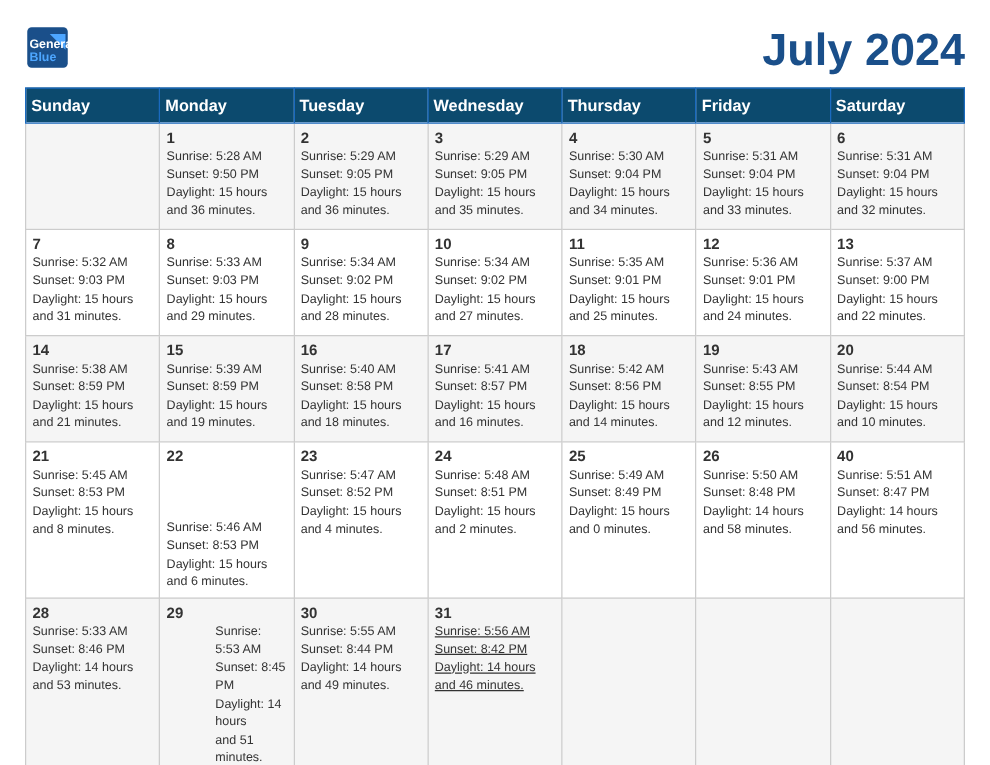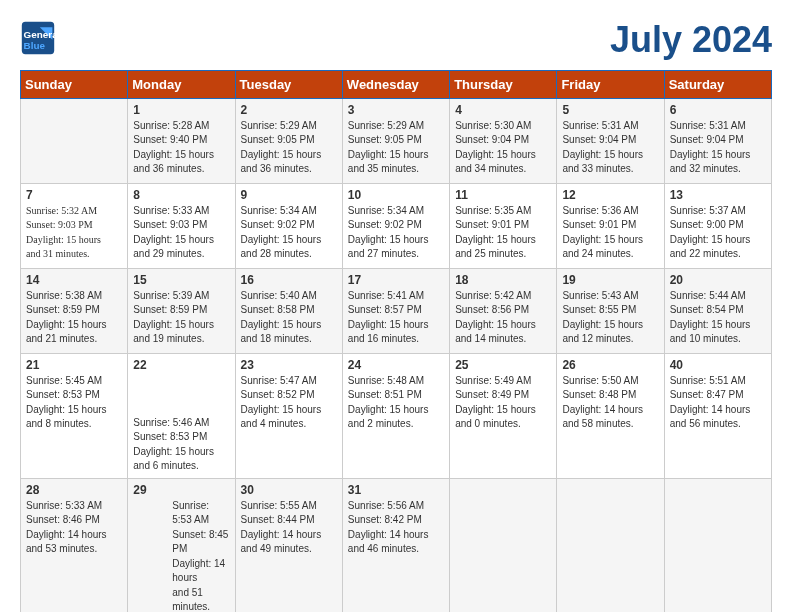--- a/index.html
+++ b/index.html
@@ -37,21 +37,21 @@
     .subtitle {
       font-size: 15px;
       color: #333;
     }
     table {
       width: 100%;
       border-collapse: collapse;
       table-layout: fixed;
     }
     thead tr {
-      background-color: #c2410c;
+      background-color: #0c4a6e;
     }
     thead th {
       color: #fff;
       padding: 6px 4px;
       font-size: 13px;
       font-weight: bold;
       text-align: left;
       border: 1px solid #1a6abf;
     }
     tbody td {
@@ -108,21 +108,21 @@
         <th>Friday</th>
         <th>Saturday</th>
       </tr>
   </thead>
   <tbody id="calendar-body">
   <tr>
         <td></td>
         <td>
           <span class="day-number">1</span>
           <div class="day-info" style="white-space: pre-line;">Sunrise: 5:28 AM
-Sunset: 9:40 PM
+Sunset: 9:50 PM
 Daylight: 15 hours
 and 36 minutes.</div>
         </td>
         <td>
           <span class="day-number">2</span>
           <div class="day-info" style="white-space: pre-line;">Sunrise: 5:29 AM
 Sunset: 9:05 PM
 Daylight: 15 hours
 and 36 minutes.</div>
         </td>
@@ -151,21 +151,21 @@
           <span class="day-number">6</span>
           <div class="day-info" style="white-space: pre-line;">Sunrise: 5:31 AM
 Sunset: 9:04 PM
 Daylight: 15 hours
 and 32 minutes.</div>
         </td>
       </tr>
       <tr>
         <td>
           <span class="day-number">7</span>
-          <div class="day-info" style="white-space: pre-line; font-family: Liberation Serif, serif;">Sunrise: 5:32 AM
+          <div class="day-info" style="white-space: pre-line;">Sunrise: 5:32 AM
 Sunset: 9:03 PM
 Daylight: 15 hours
 and 31 minutes.</div>
         </td>
         <td>
           <span class="day-number">8</span>
           <div class="day-info" style="white-space: pre-line;">Sunrise: 5:33 AM
 Sunset: 9:03 PM
 Daylight: 15 hours
 and 29 minutes.</div>
@@ -325,21 +325,21 @@
         </td>
         <td>
           <span class="day-number">30</span>
           <div class="day-info" style="white-space: pre-line;">Sunrise: 5:55 AM
 Sunset: 8:44 PM
 Daylight: 14 hours
 and 49 minutes.</div>
         </td>
         <td>
           <span class="day-number">31</span>
-          <div class="day-info" style="white-space: pre-line;">Sunrise: 5:56 AM
+          <div class="day-info" style="white-space: pre-line; text-decoration: underline;">Sunrise: 5:56 AM
 Sunset: 8:42 PM
 Daylight: 14 hours
 and 46 minutes.</div>
         </td>
         <td></td>
         <td></td>
         <td></td>
       </tr>
     </tbody>
 </table>

